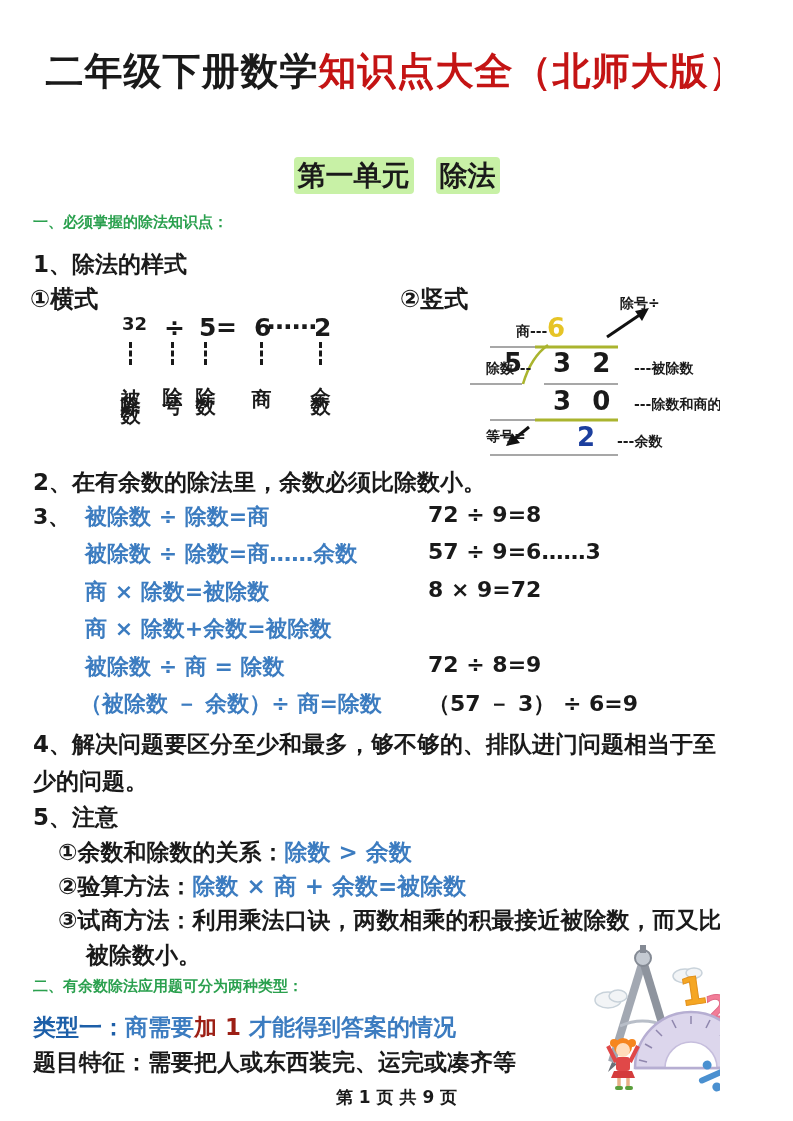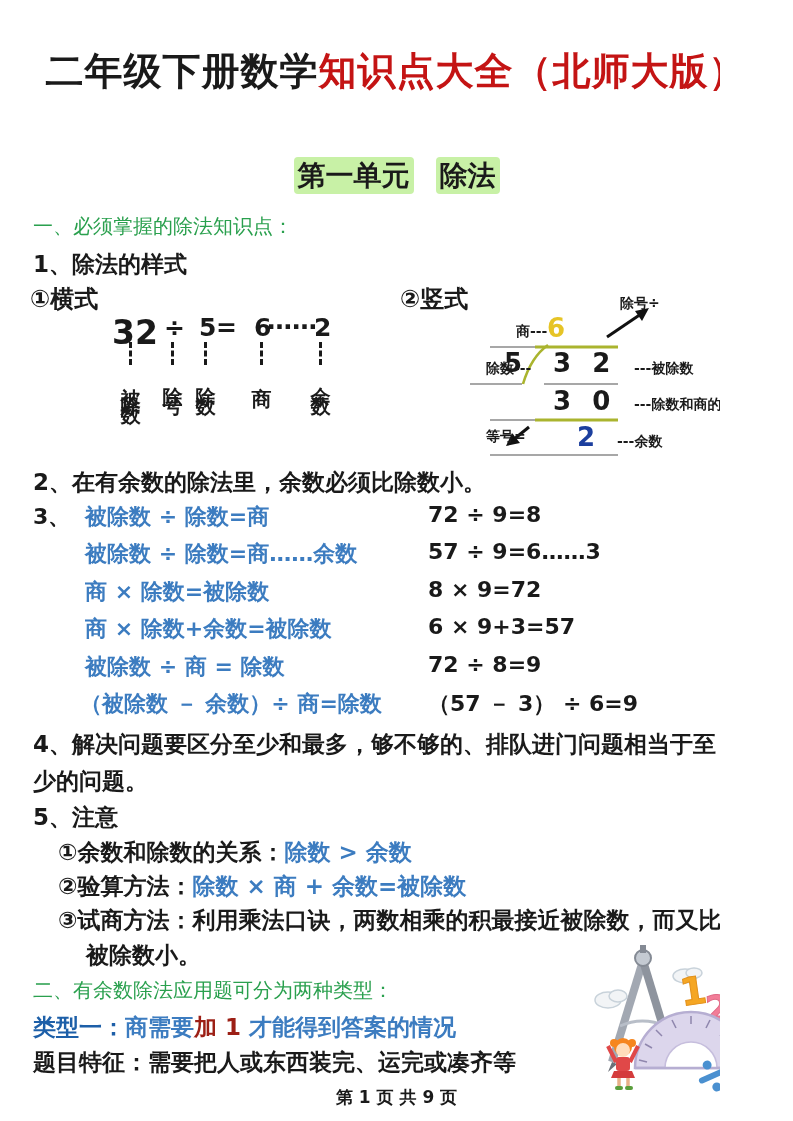--- a/index.html
+++ b/index.html
@@ -22,21 +22,21 @@
   }
   .abs{position:absolute;white-space:nowrap;}
   .title{top:46px;left:0;width:793px;text-align:center;font-size:38px;font-weight:900;letter-spacing:1px;}
   .title .red{color:var(--title-red);}
   .subtitle-wrap{top:110px;left:0;width:793px;text-align:center;}
   .subtitle{display:inline-block;background:var(--badge-bg);padding:2px 10px;font-size:26px;font-weight:900;}
   .subtitle .star{color:#e01616;}
   .unit-wrap{top:157px;left:0;width:793px;text-align:center;font-size:28px;font-weight:900;}
   .unit-chunk{background:var(--unit-bg);padding:2px 4px;border-radius:4px;}
   .unit-gap{display:inline-block;width:22px;}
-  .h-green{color:var(--heading-green);font-weight:400;font-size:20px;}
+  .h-green{color:var(--heading-green);font-weight:700;font-size:15px;}
   .body-line{font-size:23px;font-weight:700;}
   .small-lbl{font-size:14px;font-weight:700;padding-left:20px;}
   .bignum{font-size:26px;font-weight:700;}
   .blue{color:var(--formula-blue);}
   .formula{font-size:22px;font-weight:700;color:var(--formula-blue);}
   .example{font-size:22px;font-weight:700;color:#1a1a1a;}
   .dash-v{width:0;height:23px;border-left:3px dashed #1a1a1a;}
   .vlabel{writing-mode:vertical-rl;text-orientation:upright;font-size:20px;font-weight:700;letter-spacing:9px;}
   .footer{top:1086px;left:0;width:793px;text-align:center;font-size:17px;font-weight:700;}
   svg{display:block;}
@@ -56,21 +56,21 @@
   </div>
 
   <div class="abs h-green" style="top:213px;left:33px;">一、必须掌握的除法知识点：</div>
   <div class="abs body-line" style="top:249px;left:33px;">1、除法的样式</div>
 
   <div class="abs" style="top:281px;left:0;width:793px;height:186px;">
 
     <div class="abs body-line" style="top:2px;left:30px;font-size:24px;">①横式</div>
     <div class="abs body-line" style="top:2px;left:400px;font-size:24px;">②竖式</div>
 
-    <div class="abs bignum" style="top:32px;left:112px;font-size:33px;">32</div>
+    <div class="abs bignum" style="top:32px;left:122px;font-size:18px;">32</div>
     <div class="abs bignum" style="top:32px;left:164px;font-size:25px;">÷</div>
     <div class="abs bignum" style="top:32px;left:199px;font-size:25px;">5</div>
     <div class="abs bignum" style="top:32px;left:216px;font-size:25px;">=</div>
     <div class="abs bignum" style="top:32px;left:254px;font-size:25px;">6</div>
     <div class="abs bignum" style="top:25px;left:267px;font-size:25px;">……</div>
     <div class="abs bignum" style="top:32px;left:314px;font-size:25px;">2</div>
 
     <div class="abs dash-v" style="top:61px;left:129px;"></div>
     <div class="abs dash-v" style="top:61px;left:171px;"></div>
     <div class="abs dash-v" style="top:61px;left:204px;"></div>
@@ -119,21 +119,20 @@
   <div class="abs body-line" style="top:467px;left:33px;">2、在有余数的除法里，余数必须比除数小。</div>
 
   <div class="abs example" style="top:502px;left:33px;">3、</div>
   <div class="abs formula" style="top:502px;left:85px;">被除数 ÷ 除数=商</div>
   <div class="abs example" style="top:502px;left:428px;">72 ÷ 9=8</div>
   <div class="abs formula" style="top:539px;left:85px;">被除数 ÷ 除数=商……余数</div>
   <div class="abs example" style="top:539px;left:428px;">57 ÷ 9=6……3</div>
   <div class="abs formula" style="top:577px;left:85px;">商 × 除数=被除数</div>
   <div class="abs example" style="top:577px;left:428px;">8 × 9=72</div>
   <div class="abs formula" style="top:614px;left:85px;">商 × 除数+余数=被除数</div>
-  <div class="abs example" style="top:614px;left:428px;">6 × 9+3=57</div>
   <div class="abs formula" style="top:652px;left:85px;">被除数 ÷ 商 = 除数</div>
   <div class="abs example" style="top:652px;left:428px;">72 ÷ 8=9</div>
   <div class="abs formula" style="top:689px;left:80px;">（被除数 － 余数）÷ 商=除数</div>
   <div class="abs example" style="top:689px;left:428px;">（57 － 3） ÷ 6=9</div>
 
   <div class="abs body-line" style="top:729px;left:33px;">4、解决问题要区分至少和最多，够不够的、排队进门问题相当于至</div>
   <div class="abs body-line" style="top:766px;left:33px;">少的问题。</div>
 
   <div class="abs body-line" style="top:802px;left:33px;">5、注意</div>
   <div class="abs body-line" style="top:837px;left:58px;">

